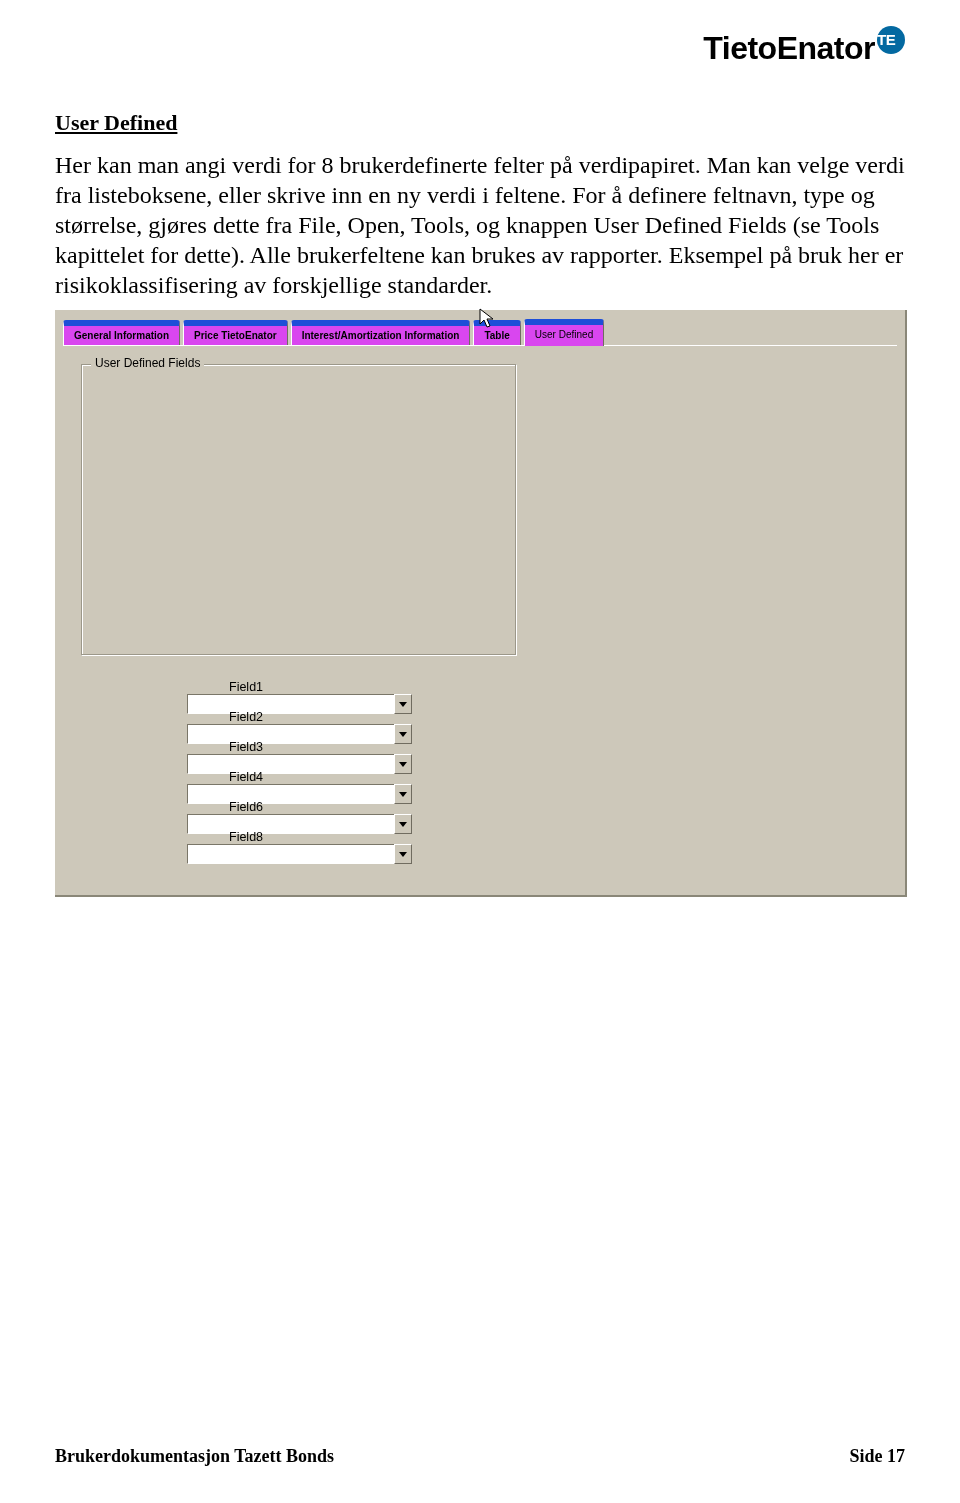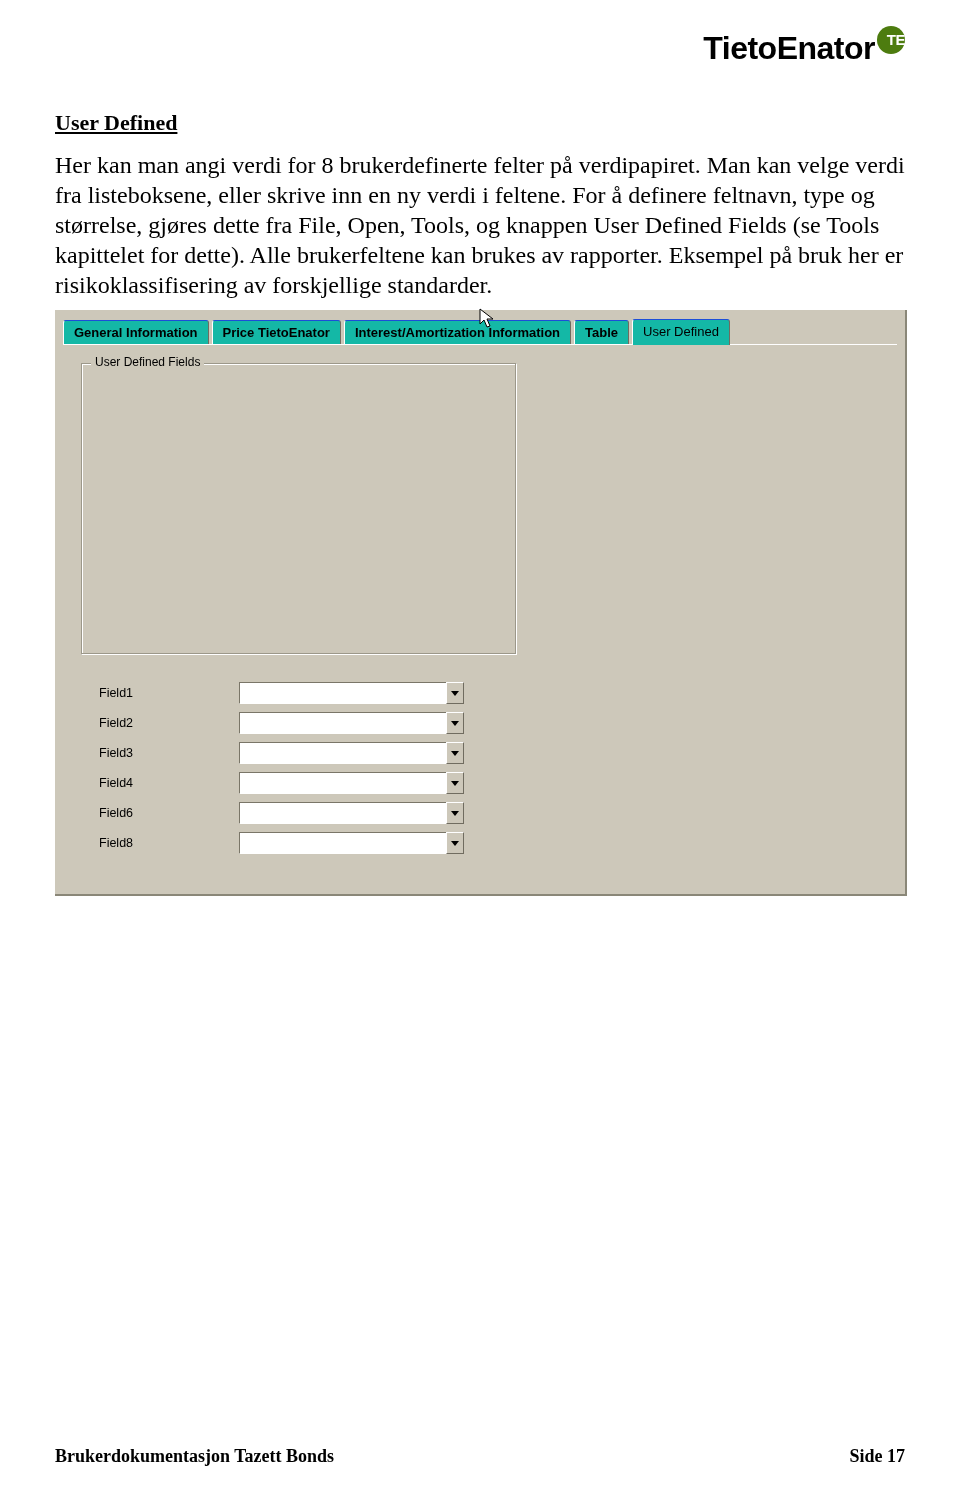--- a/index.html
+++ b/index.html
@@ -18,29 +18,29 @@
     top: 30px;
     right: 55px;
     font-family: Arial, Helvetica, sans-serif;
     font-weight: 900;
     font-size: 32px;
     letter-spacing: -0.5px;
     color: #000;
   }
   .logo .te-badge {
     display: inline-block;
-    background: #4d7c0f;
+    background: #0369a1;
     color: #fff;
     font-size: 15px;
     font-weight: 700;
     border-radius: 50%;
     width: 28px;
     height: 28px;
     line-height: 28px;
-    text-align: right;
+    text-align: left;
     vertical-align: top;
     margin-left: 2px;
     position: relative;
     top: -4px;
   }
   .heading {
     margin-top: 70px;
     font-size: 22px;
     text-decoration: underline;
     font-family: "Times New Roman", serif;
@@ -63,28 +63,28 @@
     border-bottom: 2px solid #8a8778;
   }
   .tabbar {
     display: flex;
     align-items: flex-end;
     padding: 8px 8px 0 8px;
     gap: 3px;
     position: relative;
   }
   .tab {
-    background: #14b8a6;
-    border-top: 1px solid #1d4ed8;
+    background: #d946ef;
+    border-top: 6px solid #1d4ed8;
     border-left: 1px solid #fff;
     border-right: 1px solid #706c60;
     border-bottom: none;
     padding: 4px 10px 5px 10px;
     font-weight: 700;
-    font-size: 13px;
+    font-size: 10px;
     position: relative;
     top: 1px;
     border-radius: 3px 3px 0 0;
   }
   .tab.active {
     font-weight: 400;
     z-index: 2;
     padding-bottom: 6px;
   }
   .tab-content {
@@ -125,20 +125,21 @@
     box-shadow: inset -1px -1px 0 #9c988a, inset 1px 1px 0 #fff;
   }
   .fields {
     padding: 24px 18px 10px 18px;
   }
   .frow {
     display: flex;
     align-items: center;
     height: 28px;
     margin-bottom: 2px;
+    flex-direction: column;
   }
   .flabel {
     width: 140px;
     font-size: 12.5px;
   }
   .combo {
     display: flex;
     width: 225px;
     height: 22px;
   }

